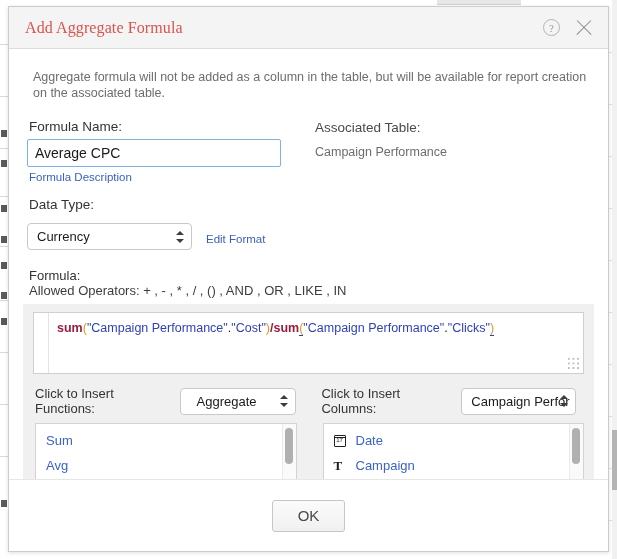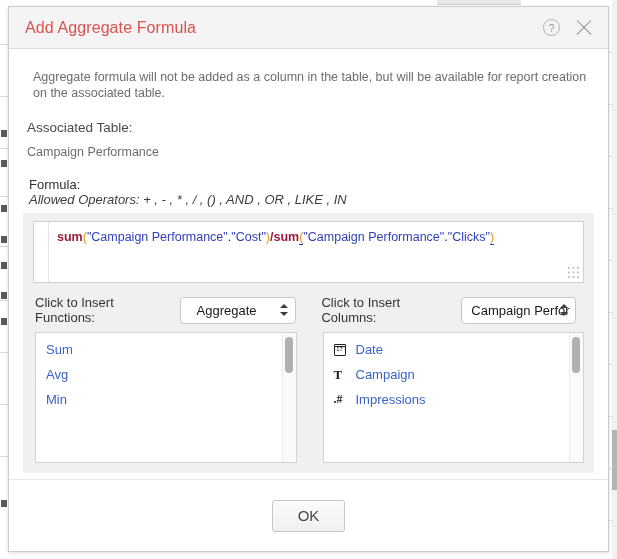--- a/index.html
+++ b/index.html
@@ -64,20 +64,21 @@
 
   
   .titlebar {
     height: 42px;
     background: #f4f4f4;
     border-bottom: 1px solid #dcdcdc;
     display: flex;
     align-items: center;
     padding: 0 14px 0 16px;
     flex: none;
+    font-family: Liberation Serif, serif;
   }
   .title-text {
     color: #d9534f;
     font-size: 16px;
     letter-spacing: .1px;
     flex: 1;
   }
   .titlebar-icons { display: flex; align-items: center; gap: 14px; }
   .help-icon {
     width: 17px; height: 17px; border-radius: 50%;
@@ -172,21 +173,21 @@
   #datatype-select { width: 165px; }
   .edit-format { margin-left: 14px; }
 
   
   .formula-head {
     display: flex; align-items: baseline;
     margin: 18px 0 6px 2px;
     font-size: 13px; color: #333333; flex-direction: column;
   }
   .formula-head .lbl { margin-right: 14px; }
-  .formula-head .ops { color: #3d3d3d; font-style: italic; }
+  .formula-head .ops { color: #3d3d3d; }
 
   .formula-wrap {
     background: #f0f0f0;
     padding: 8px 10px 10px 10px;
     margin: 0 -4px;
   }
   .formula-box {
     position: relative;
     background: #ffffff;
     border: 1px solid #cfcfcf;
@@ -351,20 +352,34 @@
       <div class="help-icon">?</div>
       <div class="close-icon"></div>
     </div>
   </div>
 
   <div class="modal-body">
 
     <div class="intro">Aggregate formula will not be added as a column in the table, but will be available for report creation on the associated table.</div>
 
     <div class="cols">
+      <div class="col-left">
+        <div class="field-label">Formula Name:</div>
+        <input class="text-input" type="text" value="Average CPC" style="">
+        <div><a class="link">Formula Description</a></div>
+
+        <div class="field-label" style="margin-top:12px">Data Type:</div>
+        <div class="datatype-row">
+          <div class="select" id="datatype-select">
+            <span>Currency</span>
+            <span class="arrows"></span>
+          </div>
+          <a class="link edit-format">Edit Format</a>
+        </div>
+      </div>
 
       <div class="col-right">
         <div class="assoc-label">Associated Table:</div>
         <div class="assoc-value">Campaign Performance</div>
       </div>
     </div>
 
     <div class="formula-head">
       <span class="lbl">Formula:</span>
       <span class="ops">Allowed Operators: + , - , * , / , () , AND , OR , LIKE , IN</span>

